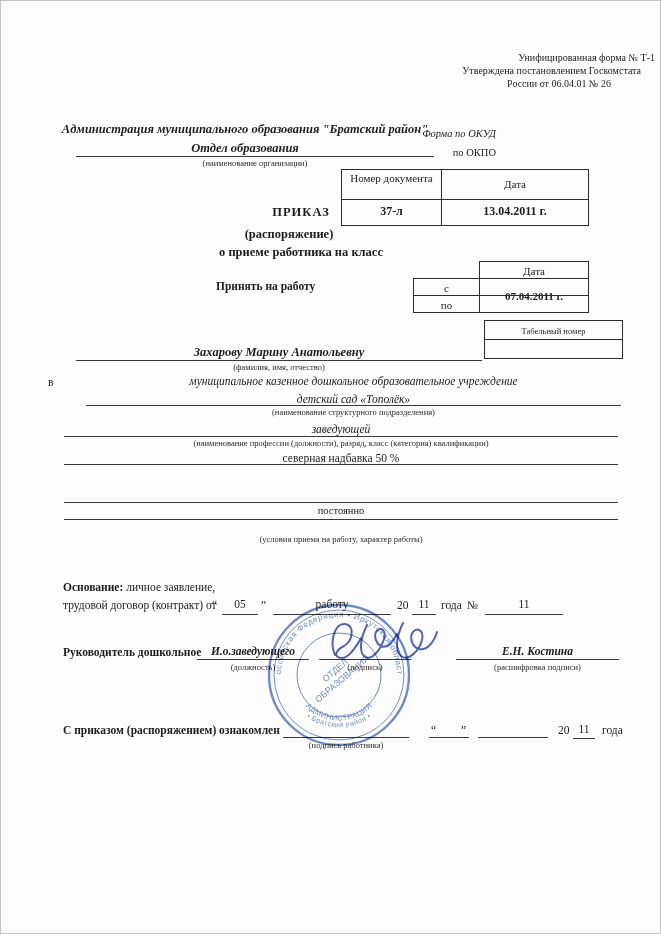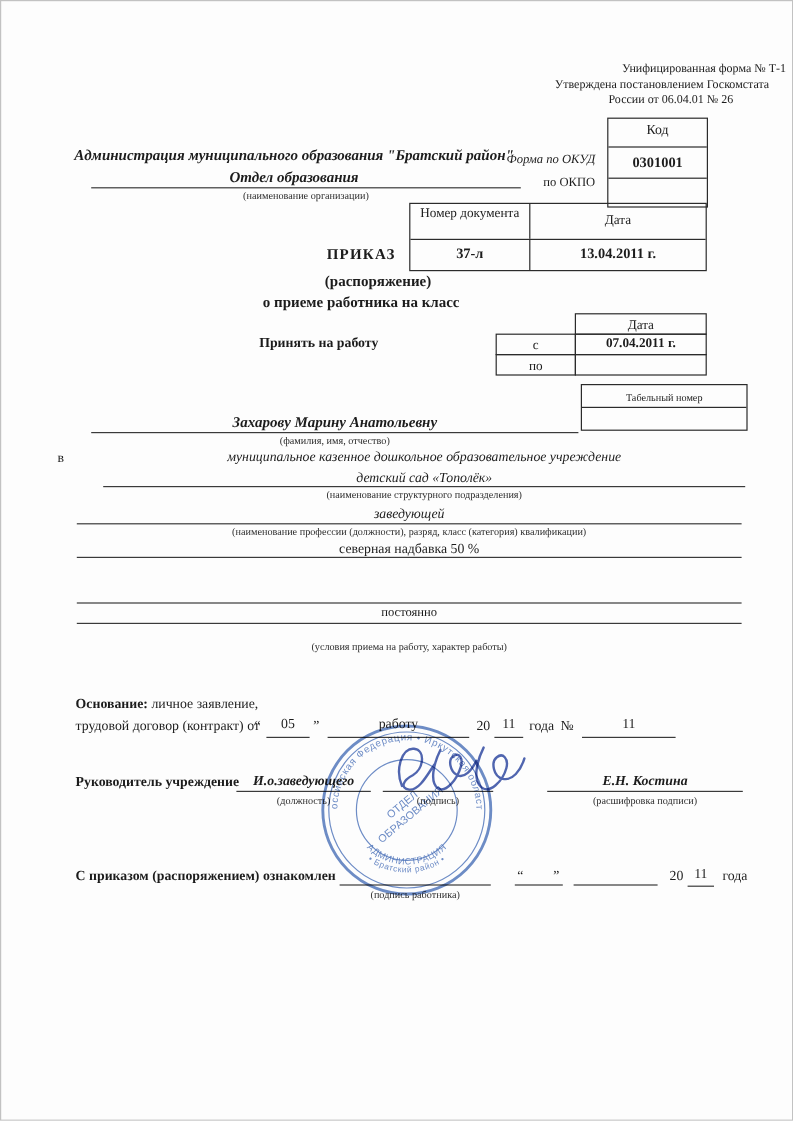--- a/index.html
+++ b/index.html
@@ -41,52 +41,47 @@
 <body>
 
 <div class="page">
 
   <div class="abs t10 r" style="top:50px;right:5px;width:260px;">
     <div>Унифицированная форма № Т-1</div>
     <div style="padding-right:14px;">Утверждена постановлением Госкомстата</div>
     <div style="padding-right:44px;">России от 06.04.01 № 26</div>
   </div>
 
-  <div class="codebox">
-    <div class="ch">Код</div>
-    <div class="cv">0301001</div>
-    <div class="ce"></div>
-  </div>
   <div class="abs i r" style="left:398px;top:127px;width:97px;font-size:10.5px;">Форма по ОКУД</div>
   <div class="abs r" style="left:420px;top:146px;width:75px;font-size:10.5px;">по ОКПО</div>
 
   <div class="abs b i c t125" style="left:58px;top:120px;width:372px;">Администрация муниципального образования "Братский район"</div>
   <div class="abs b i c t125" style="left:58px;top:139px;width:372px;">Отдел образования</div>
   <div class="abs uline" style="left:75px;top:155px;width:358px;"></div>
   <div class="abs cap c" style="left:75px;top:157px;width:358px;">(наименование организации)</div>
 
   <div class="doctable">
     <div class="row hrow">
       <div class="c1 t11" style="padding-top:1px;">Номер документа</div>
       <div class="c2 t11" style="padding-top:7px;">Дата</div>
     </div>
     <div class="row vrow">
       <div class="c1 b" style="font-size:12px;padding-top:4px;">37-л</div>
       <div class="c2 b" style="font-size:12px;padding-top:4px;">13.04.2011 г.</div>
     </div>
   </div>
 
   <div class="abs b c t125" style="left:170px;top:203px;width:260px;letter-spacing:1px;">ПРИКАЗ</div>
-  <div class="abs b c t125" style="left:184px;top:225px;width:260px;">(распоряжение)</div>
+  <div class="abs b c t125" style="left:158px;top:225px;width:260px;">(распоряжение)</div>
   <div class="abs b c t125" style="left:170px;top:243px;width:260px;">о приеме работника на класс</div>
 
   <div class="abs b t115" style="left:215px;top:278px;">Принять на работу</div>
   <div class="cell c t11" style="left:478px;top:260px;width:110px;height:18px;padding-top:2px;">Дата</div>
   <div class="cell c t11" style="left:412px;top:277px;width:67px;height:18px;padding-top:2px;">с</div>
-  <div class="cell c b t11" style="left:478px;top:277px;width:110px;height:18px;padding-top:0;">07.04.2011 г.</div>
+  <div class="cell c b t11" style="left:478px;top:277px;width:110px;height:18px;padding-top:10px;">07.04.2011 г.</div>
   <div class="cell c t11" style="left:412px;top:294px;width:67px;height:18px;padding-top:2px;">по</div>
   <div class="cell c t11" style="left:478px;top:294px;width:110px;height:18px;"></div>
 
   <div class="pn-box">
     <div class="ph">Табельный номер</div>
     <div class="pv"></div>
   </div>
 
   <div class="abs b i c t125" style="left:75px;top:343px;width:406px;">Захарову Марину Анатольевну</div>
   <div class="abs uline" style="left:75px;top:359px;width:406px;"></div>
@@ -117,21 +112,21 @@
   <div class="abs t115" style="left:211px;top:597px;">“</div>
   <div class="fseg" style="left:221px;top:597px;width:36px;">05</div>
   <div class="abs t115" style="left:260px;top:597px;">”</div>
   <div class="fseg" style="left:272px;top:597px;width:118px;">работу</div>
   <div class="abs t115" style="left:396px;top:597px;">20</div>
   <div class="fseg" style="left:411px;top:597px;width:24px;">11</div>
   <div class="abs t115" style="left:440px;top:597px;">года</div>
   <div class="abs t115" style="left:466px;top:597px;">№</div>
   <div class="fseg" style="left:484px;top:597px;width:78px;">11</div>
 
-  <div class="abs b t115" style="left:62px;top:644px;">Руководитель учреждение</div>
+  <div class="abs b t115" style="left:62px;top:644px;">Руководитель дошкольное</div>
   <div class="abs b i c t115" style="left:196px;top:643px;width:112px;">И.о.заведующего</div>
   <div class="abs uline" style="left:196px;top:658px;width:112px;"></div>
   <div class="abs cap c" style="left:196px;top:661px;width:112px;">(должность)</div>
   <div class="abs uline" style="left:318px;top:658px;width:92px;"></div>
   <div class="abs cap c" style="left:318px;top:661px;width:92px;">(подпись)</div>
   <div class="abs b i c t115" style="left:455px;top:643px;width:163px;">Е.Н. Костина</div>
   <div class="abs uline" style="left:455px;top:658px;width:163px;"></div>
   <div class="abs cap c" style="left:455px;top:661px;width:163px;">(расшифровка подписи)</div>
 
   <div class="abs b t115" style="left:62px;top:722px;">С приказом (распоряжением) ознакомлен</div>

